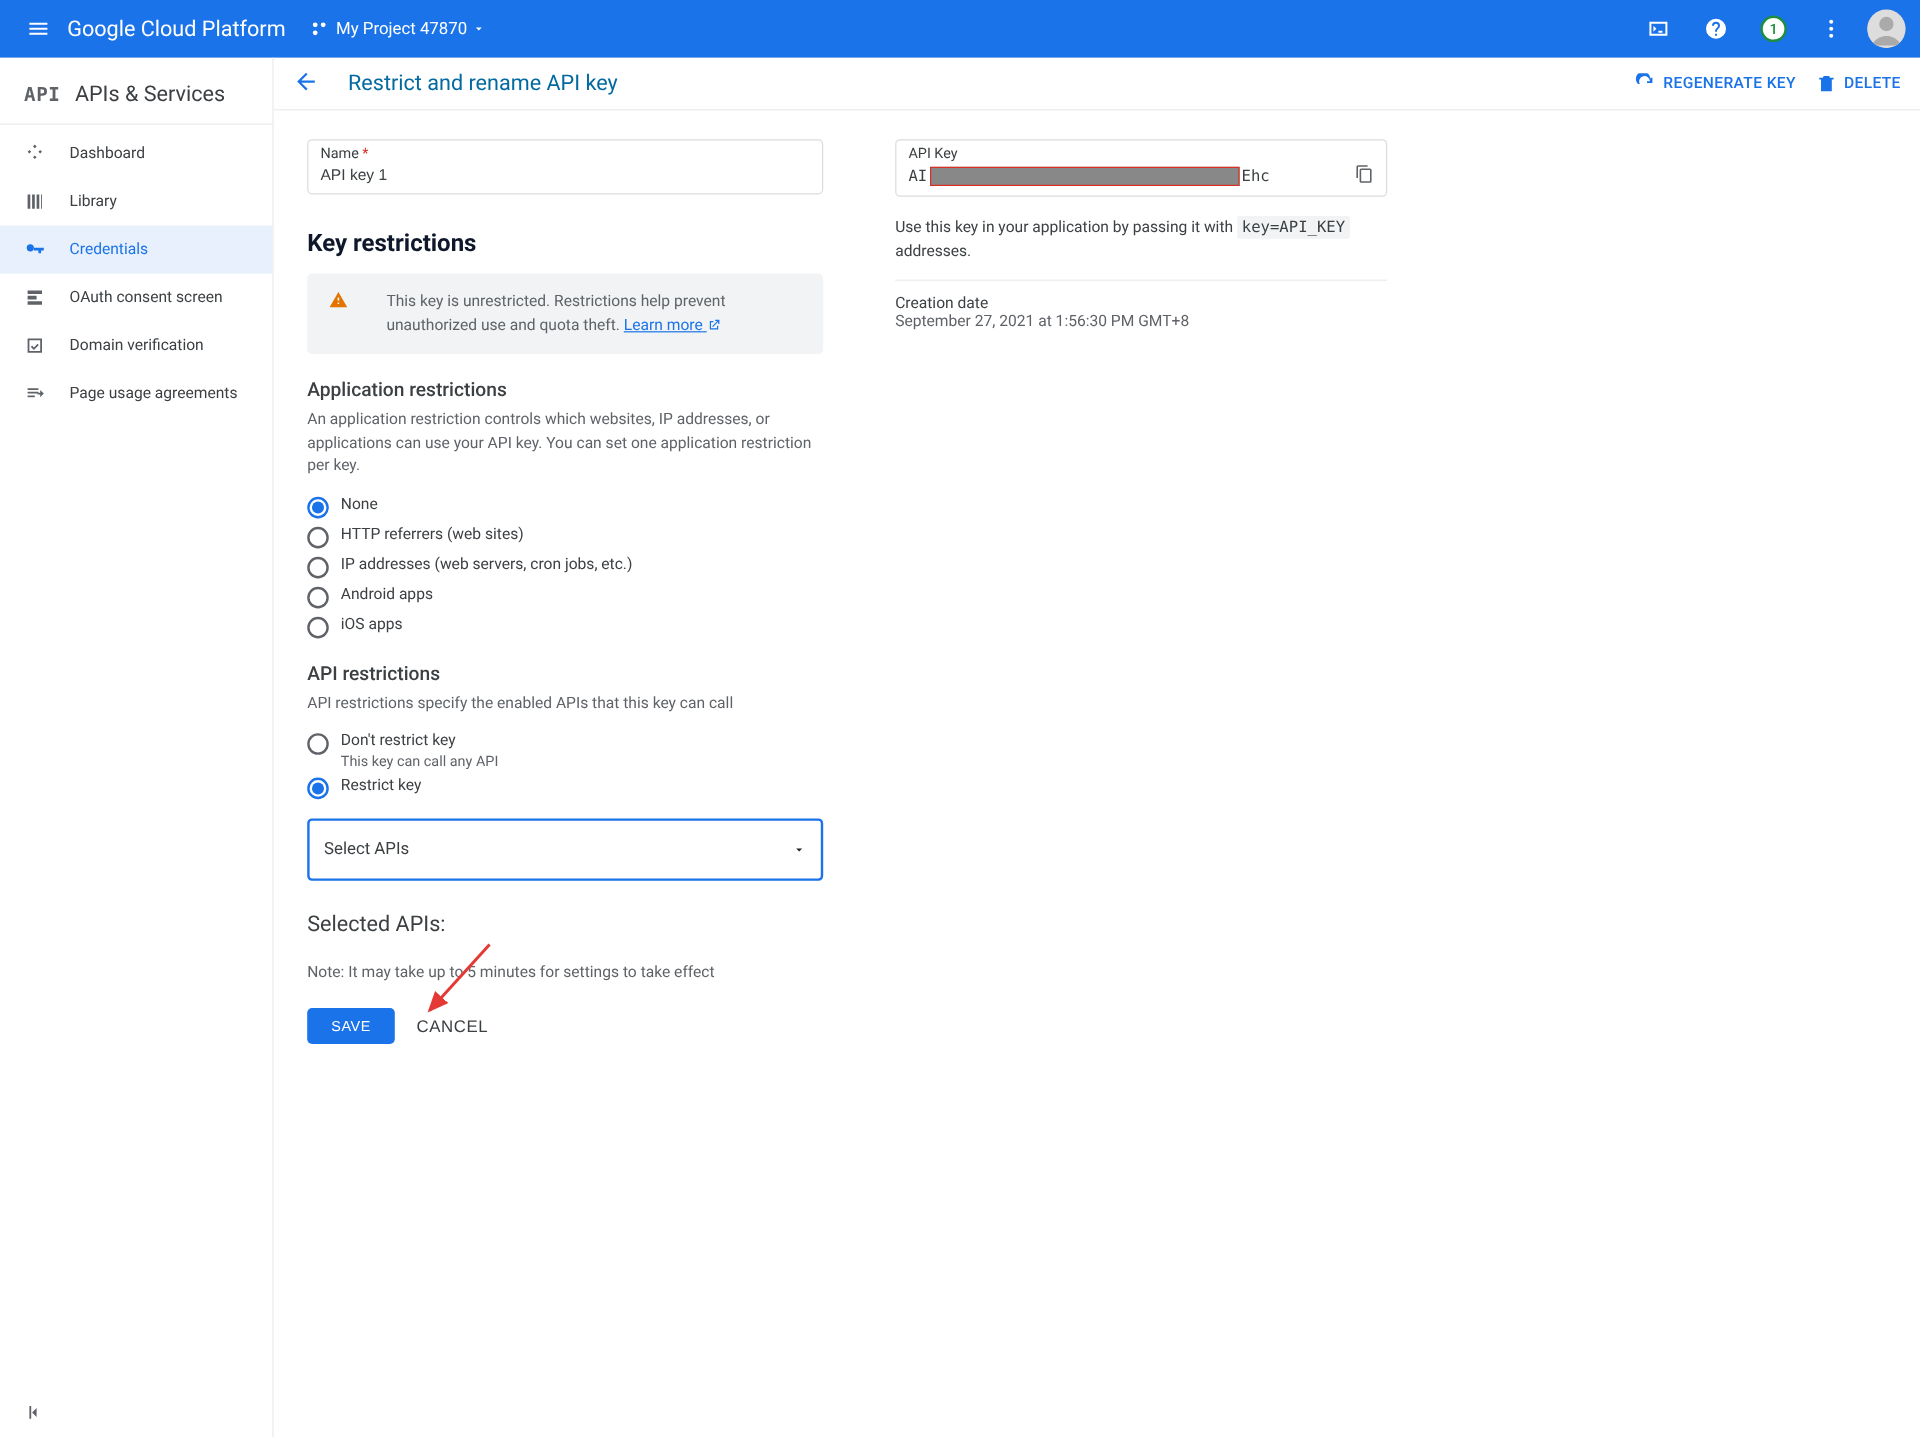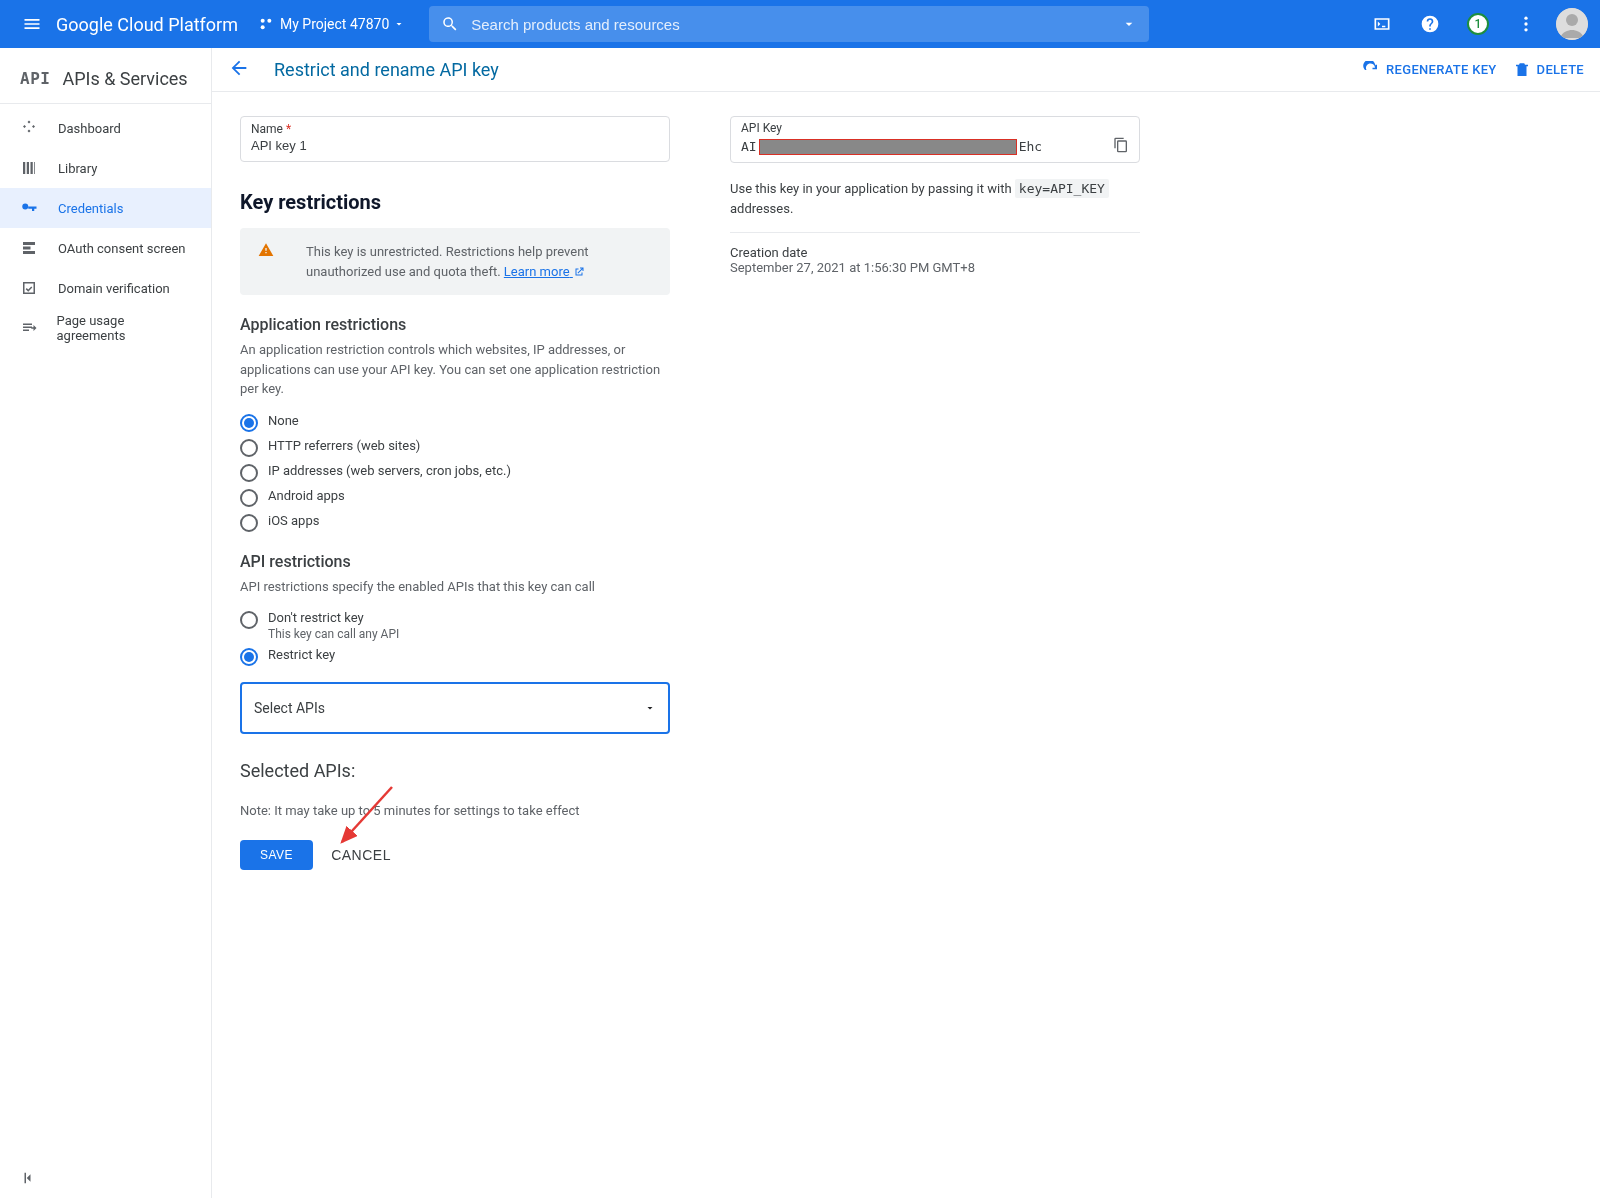--- a/index.html
+++ b/index.html
@@ -13,21 +13,21 @@
 .searchbox { flex: 1; max-width: 720px; margin-left: 24px; background: rgba(255,255,255,0.2); border-radius: 4px; height: 36px; display: flex; align-items: center; padding: 0 12px; }
 .searchbox input { flex: 1; background: transparent; border: none; outline: none; color: #fff; font-size: 15px; margin-left: 12px; }
 .searchbox input::placeholder { color: rgba(255,255,255,0.85); }
 .topbar .right { margin-left: auto; display: flex; align-items: center; gap: 12px; }
 .top-icon { width: 36px; height: 36px; display: flex; align-items: center; justify-content: center; cursor: pointer; }
 .top-icon svg { fill: #fff; width: 20px; height: 20px; }
 .badge-circle { width: 22px; height: 22px; border-radius: 50%; background: #fff; color: #1e8e3e; border: 2px solid #1e8e3e; font-size: 12px; font-weight: 500; display: flex; align-items: center; justify-content: center; }
 .avatar { width: 32px; height: 32px; border-radius: 50%; background: #ccc; overflow: hidden; }
 .avatar svg { width: 32px; height: 32px; }
 .page { display: flex; height: calc(100vh - 48px); }
-.sidebar { width: 212px; border-right: 1px solid #e8eaed; padding-top: 8px; position: relative; }
+.sidebar { width: 228px; border-right: 1px solid #e8eaed; padding-top: 8px; position: relative; }
 .sidebar-header { display: flex; align-items: center; padding: 12px 20px 14px 20px; border-bottom: 1px solid #e8eaed; margin-bottom: 4px; }
 .sidebar-header .api-mark { font-family: monospace; font-weight: 700; font-size: 16px; color: #5f6368; letter-spacing: 0.5px; margin-right: 12px; }
 .sidebar-header .title { font-size: 18px; color: #3c4043; }
 .sidebar-item { display: flex; align-items: center; height: 40px; padding: 0 20px; font-size: 13px; color: #3c4043; cursor: pointer; }
 .sidebar-item .icon-slot { width: 38px; display: flex; align-items: center; color: #5f6368; }
 .sidebar-item.active { background: #e8f0fe; color: #1a73e8; }
 .sidebar-item.active .icon-slot { color: #1a73e8; }
 .sidebar-item svg { width: 18px; height: 18px; fill: currentColor; }
 .collapse { position: absolute; bottom: 8px; left: 20px; color: #5f6368; cursor: pointer; }
 .content { flex: 1; overflow: auto; }
@@ -93,29 +93,20 @@
     <svg width="16" height="16" viewBox="0 0 24 24">
         <circle cx="7" cy="7" r="3"></circle>
         <circle cx="17" cy="7" r="3"></circle>
         <circle cx="7" cy="17" r="3"></circle>
       </svg>
     <span style="margin-left:6px">My Project 47870</span>
     <svg width="12" height="12" viewBox="0 0 24 24">
         <path d="M7 10l5 5 5-5z"></path>
       </svg>
   </div>
-  <div class="searchbox">
-    <svg width="18" height="18" viewBox="0 0 24 24" fill="#fff">
-        <path d="M15.5 14h-.8l-.3-.3a6.5 6.5 0 10-.7.7l.3.3v.8l5 5 1.5-1.5-5-5zm-6 0a4.5 4.5 0 110-9 4.5 4.5 0 010 9z"></path>
-      </svg>
-    <input placeholder="Search products and resources" style="">
-    <svg width="16" height="16" viewBox="0 0 24 24" fill="#fff">
-        <path d="M7 10l5 5 5-5z"></path>
-      </svg>
-  </div>
   <div class="right">
     <div class="top-icon">
         <svg viewBox="0 0 24 24">
           <path d="M3 5h18v14H3V5zm2 2v10h14V7H5zm2 2l3 3-3 3V9zm5 5h4v2h-4v-2z"></path>
         </svg>
       </div>
     <div class="top-icon">
         <svg viewBox="0 0 24 24">
           <path d="M12 2a10 10 0 100 20 10 10 0 000-20zm1 17h-2v-2h2v2zm2.1-7.8l-.9.9c-.7.7-1.2 1.3-1.2 2.9h-2v-.5c0-1.1.4-2.1 1.2-2.9l1.2-1.2c.4-.4.6-.9.6-1.4 0-1.1-.9-2-2-2s-2 .9-2 2H8a4 4 0 018 0c0 .9-.4 1.7-.9 2.2z"></path>
         </svg>

